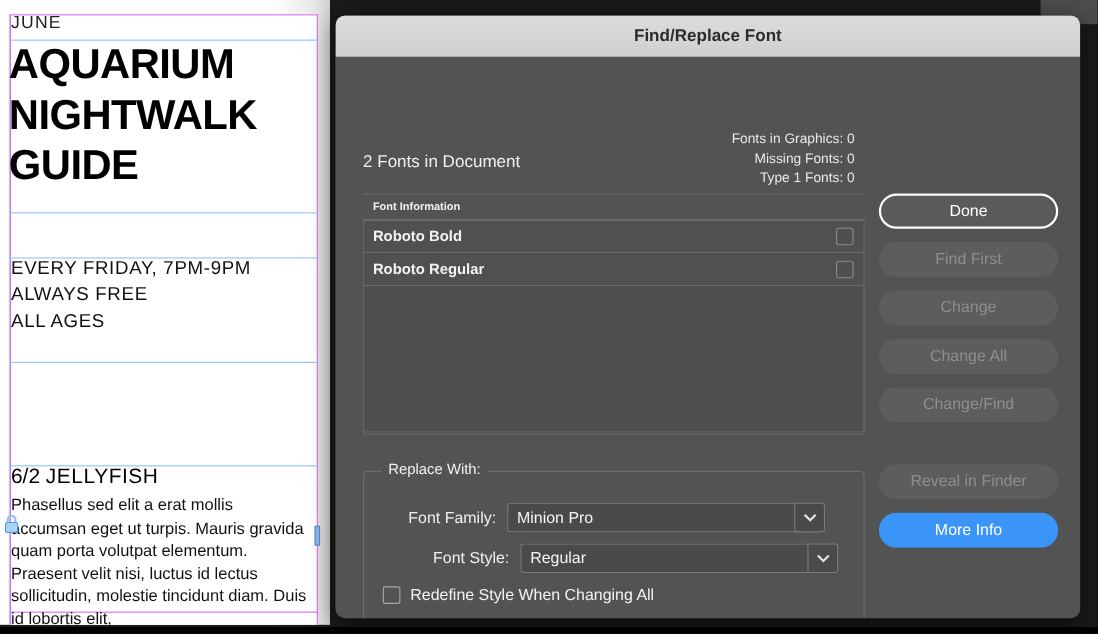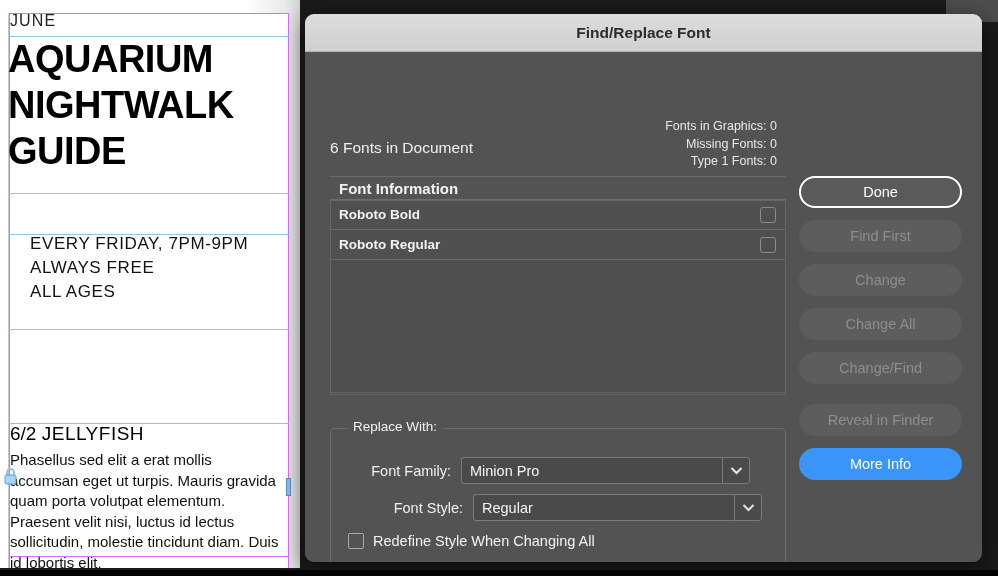--- a/index.html
+++ b/index.html
@@ -136,21 +136,21 @@
   }
 
   
   .list-wrap {
     position: absolute; left: 25px; top: 125px;
     width: 456px; height: 218px;
   }
   .list-header {
     height: 23px; line-height: 23px;
     padding-left: 9px;
-    font-size: 15px; font-weight: 700; color: #f2f2f2;
+    font-size: 10px; font-weight: 700; color: #f2f2f2;
     border-bottom: 1px solid #6e6e6e;
   }
   .list-rows { background: #505050; }
   .list-row {
     height: 30px;
     display: flex; align-items: center;
     padding-left: 9px; padding-right: 10px;
     border-bottom: 1px solid #6b6b6b;
     gap: 43px;
   }
@@ -244,21 +244,21 @@
     background: #5a5a5a;
     color: #ffffff;
     border: 2px solid #ffffff;
     font-weight: 400;
   }
   .btn.primary {
     background: #3b94f7;
     color: #ffffff;
     font-weight: 400;
   }
-  .btn.spacer-top { margin-top: 20px; }
+  .btn.spacer-top { margin-top: 38px; }
 </style>
 </head>
 <body>
 
 <div id="root">
 
   <div class="app-backdrop"></div>
   <div class="app-panel-topright"></div>
 
   <div class="doc-canvas">
@@ -272,21 +272,21 @@
       <div class="guide-blue" style="top:316px;"></div>
       <div class="guide-blue" style="top:410px;"></div>
       <div class="guide-h" style="top:543px;"></div>
       <div class="frame-handle" style="left:277px; top:465px;"></div>
     </div>
 
     <div class="doc-text t-june">JUNE</div>
 
     <div class="doc-text t-headline">AQUARIUM NIGHTWALK GUIDE</div>
 
-    <div class="doc-text t-details" style="white-space: pre-line; padding-left: 20px;">EVERY FRIDAY, 7PM-9PM
+    <div class="doc-text t-details" style="white-space: pre-line;">EVERY FRIDAY, 7PM-9PM
 ALWAYS FREE
 ALL AGES</div>
 
     <div class="doc-text t-subhead">
       <span>6/2</span>
       <span class="bold">JELLYFISH</span>
     </div>
 
     <div class="doc-text t-body">Phasellus sed elit a erat mollis accumsan eget ut turpis. Mauris gravida quam porta volutpat elementum. Praesent velit nisi, luctus id lectus sollicitudin, molestie tincidunt diam. Duis id lobortis elit,</div>
 
@@ -298,21 +298,21 @@
 
   <div class="dialog">
 
     <div class="dialog-titlebar">
       <div class="dialog-title">Find/Replace Font</div>
     </div>
 
     <div class="dialog-body">
 
       <div class="summary">
-        <div class="summary-count">6 Fonts in Document</div>
+        <div class="summary-count">2 Fonts in Document</div>
         <div class="summary-stats">
           <div>Fonts in Graphics: 0</div>
           <div>Missing Fonts: 0</div>
           <div>Type 1 Fonts: 0</div>
         </div>
       </div>
 
       <div class="rule"></div>
 
       <div class="list-wrap">

